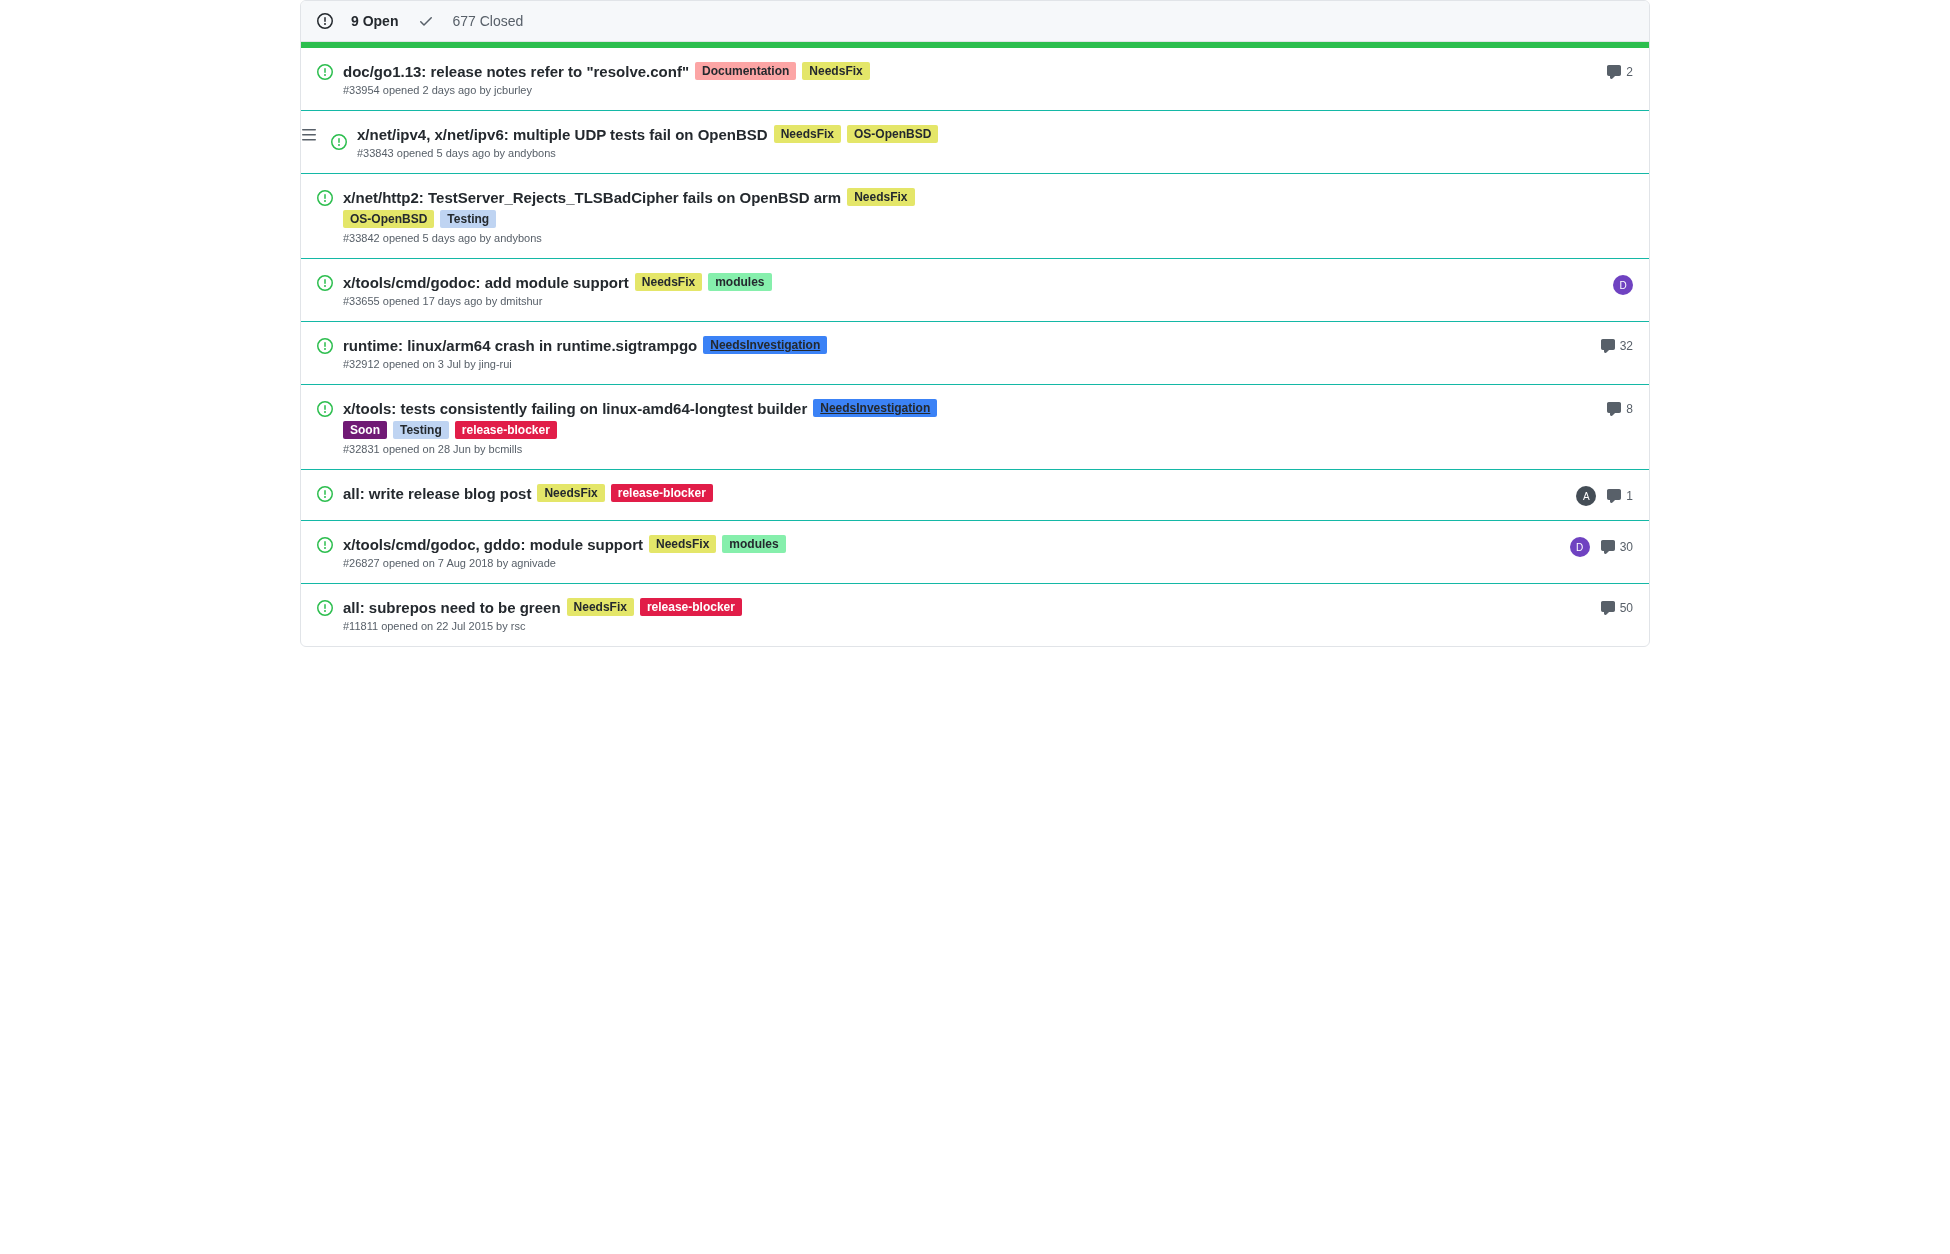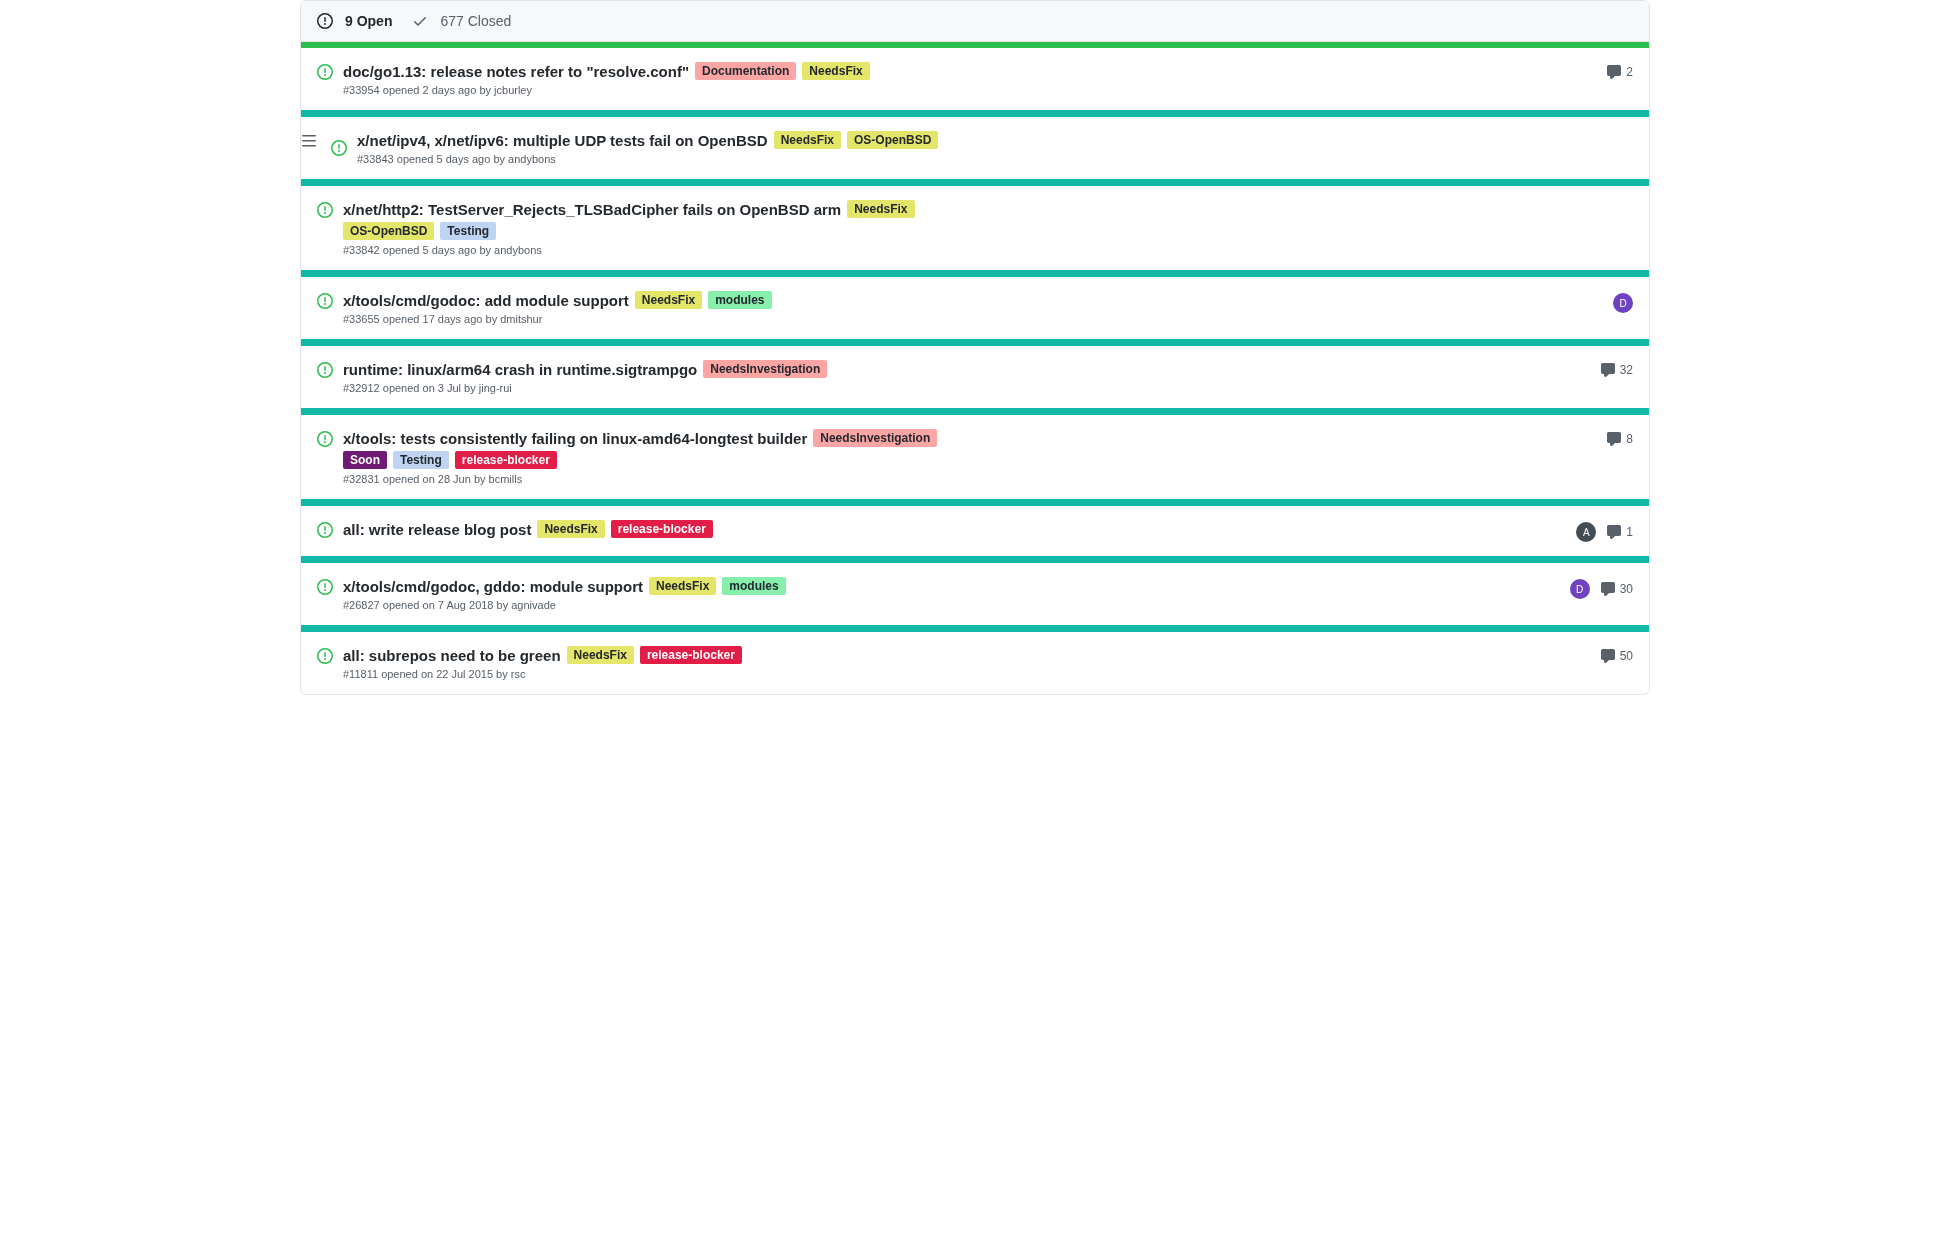--- a/index.html
+++ b/index.html
@@ -20,21 +20,21 @@
       display: flex;
       align-items: center;
       padding: 12px 16px;
       background: #f6f8fa;
       border-bottom: 1px solid #e1e4e8;
       gap: 20px;
     }
     .header-stat {
       display: flex;
       align-items: center;
-      gap: 12px;
+      gap: 18px;
       font-size: 14px;
       font-weight: 600;
       color: #24292e;
       cursor: pointer;
     }
     .header-stat.closed {
       font-weight: 400;
       color: #586069;
     }
     .header-stat svg {
@@ -46,21 +46,21 @@
       background: #2cbe4e;
       width: 100%;
     }
     .issue-list {
       list-style: none;
     }
     .issue-item {
       display: flex;
       align-items: flex-start;
       padding: 14px 16px;
-      border-bottom: 7px solid #14b8a6;
+      border-bottom: 1px solid #14b8a6;
       gap: 10px;
       position: relative;
     }
     .issue-item:last-child {
       border-bottom: none;
     }
     .issue-icon {
       margin-top: 2px;
       flex-shrink: 0;
       color: #2cbe4e;
@@ -109,22 +109,23 @@
     }
     .label-testing {
       background: #bfd4f2;
       color: #24292e;
     }
     .label-modules {
       background: #86efac;
       color: #24292e;
     }
     .label-needsinvestigation {
-      background: #fca5a5;
-      color: #24292e;
+      background: #3b82f6;
+      color: #24292e;
+      text-decoration: underline;
     }
     .label-soon {
       background: #701a75;
       color: #fff;
     }
     .label-release-blocker {
       background: #e11d48;
       color: #fff;
     }
     .issue-meta {

